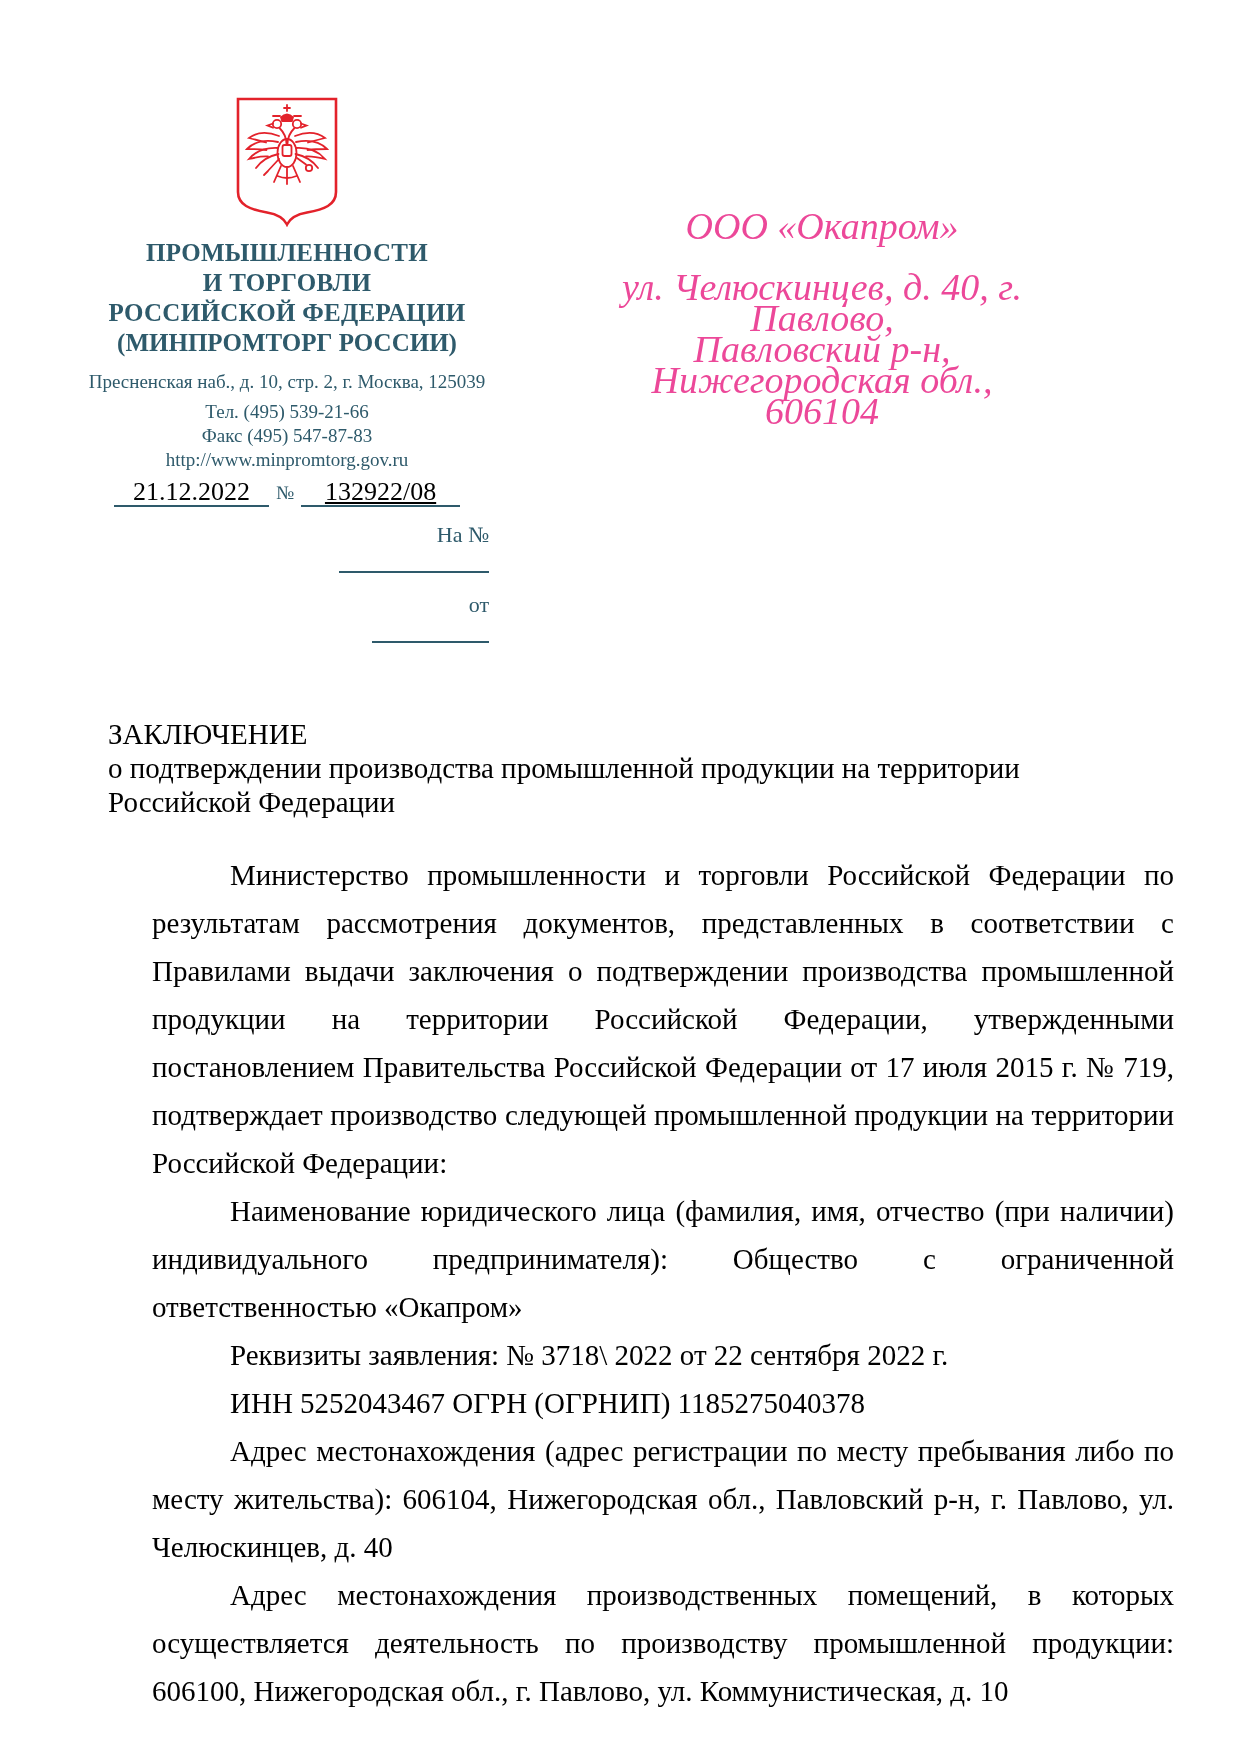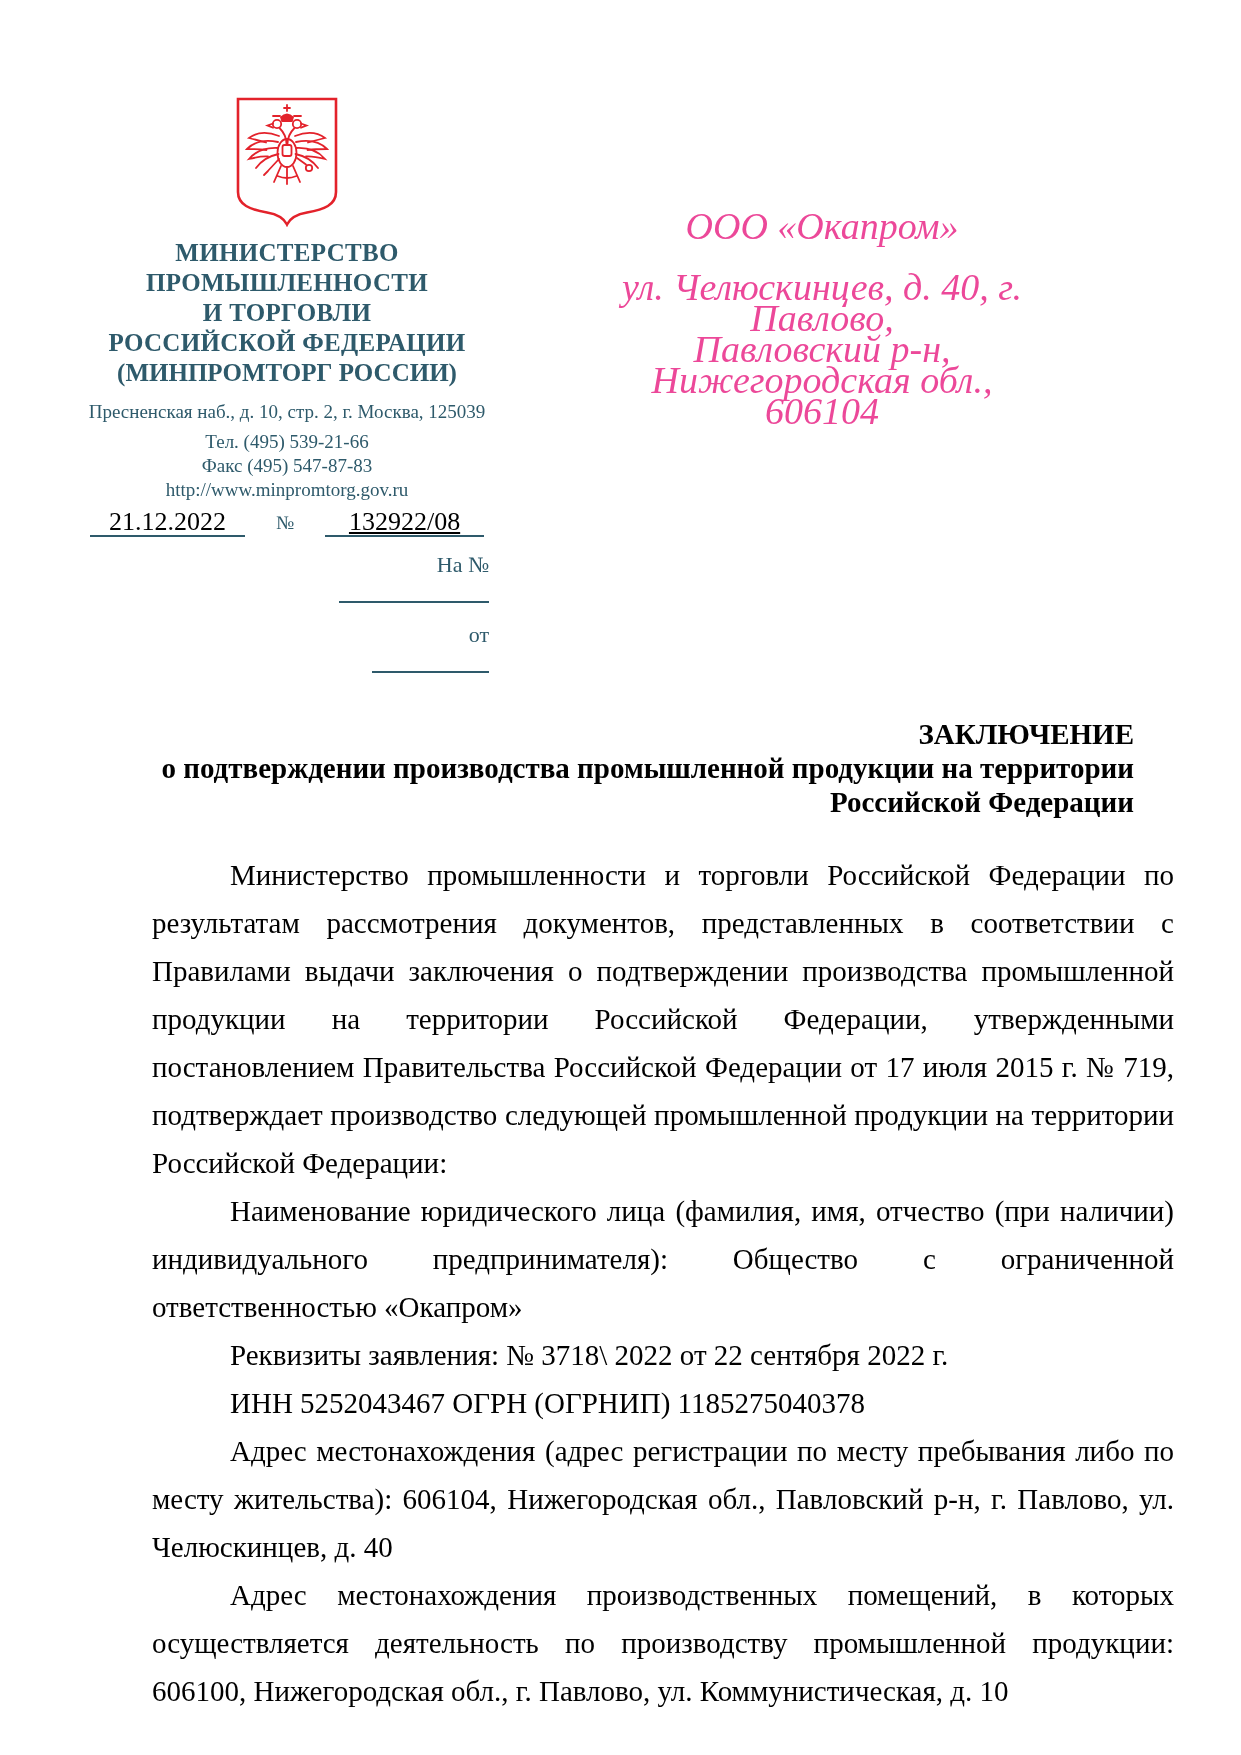--- a/index.html
+++ b/index.html
@@ -20,21 +20,21 @@
     position:absolute;left:85px;top:96px;width:404px;
     text-align:center;color:var(--teal);
   }
   .emblem{display:block;margin:0 auto;width:104px;height:131px;}
   .min-name{margin-top:11px;font-weight:700;font-size:25px;line-height:30px;letter-spacing:.3px;}
   .min-short{font-size:25px;line-height:30px;font-weight:700;}
   .min-addr{margin-top:12px;font-size:19px;line-height:24px;margin-bottom:6px;font-family:Liberation Serif, serif;}
   .min-line{font-size:19px;line-height:24px;}
   .date-row{
     margin-top:6px;display:flex;justify-content:center;align-items:flex-end;
-    font-size:26px;line-height:27px;color:#000;gap:24px;
+    font-size:26px;line-height:27px;color:#000;
   }
   .u{border-bottom:2px solid var(--teal);}
   .date-cell{width:155px;text-align:center;}
   .num-cell{width:159px;text-align:center;text-decoration:underline;}
   .num-sign{font-size:19px;color:var(--teal);margin:0 7px 1px 7px;}
   .ref-row{
     margin-top:16px;display:flex;align-items:flex-end;justify-content:flex-start;
     padding-left:32px;font-size:22px;line-height:24px;color:var(--teal);text-align:left;flex-direction:column;
   }
   .ref-blank1{width:150px;height:24px;border-bottom:2px solid var(--teal);margin-left:8px;}
@@ -42,21 +42,21 @@
   .ref-blank2{width:117px;height:24px;border-bottom:2px solid var(--teal);margin-left:8px;}
   
   .addressee{
     position:absolute;left:596px;top:211px;width:452px;
     text-align:center;font-size:38px;line-height:31px;color:#ec4899;font-style:italic;
   }
   .addressee .addr{margin-top:30px;}
   
   .doc-title{
     position:absolute;left:108px;top:717px;width:1026px;
-    text-align:right;font-weight:700;font-size:29px;line-height:34px;color:#000;
+    text-align:left;font-weight:400;font-size:29px;line-height:34px;color:#000;
   }
   
   .body-text{
     position:absolute;left:112px;top:851px;width:1022px;
     font-size:29px;line-height:48px;text-align:justify;color:#000;margin-left:40px;
   }
   .body-text p{margin:0;text-indent:78px;}
 </style>
 </head>
 <body>
@@ -88,21 +88,20 @@
         <path d="M60.5 58 Q75 61 83 72"></path>
         <path d="M46 70 L39 86 M52 72 L52 88 M58 70 L65 86"></path>
         <path d="M42.5 80 Q52 84 61.5 80"></path>
         <path d="M44 63 L31 77 M29 79 l4 -4"></path>
         <circle cx="74" cy="72" r="3.2"></circle>
         <path d="M71 68.5 L62 62"></path>
       </g>
     </svg>
 
     <div class="min-name">
-      <div>МИНИСТЕРСТВО</div>
       <div>ПРОМЫШЛЕННОСТИ</div>
       <div>И ТОРГОВЛИ</div>
       <div>РОССИЙСКОЙ ФЕДЕРАЦИИ</div>
     </div>
     <div class="min-short">(МИНПРОМТОРГ РОССИИ)</div>
 
     <div class="min-addr">Пресненская наб., д. 10, стр. 2, г. Москва, 125039</div>
     <div class="min-line">Тел. (495) 539-21-66</div>
     <div class="min-line">Факс (495) 547-87-83</div>
     <div class="min-line">http://www.minpromtorg.gov.ru</div>

